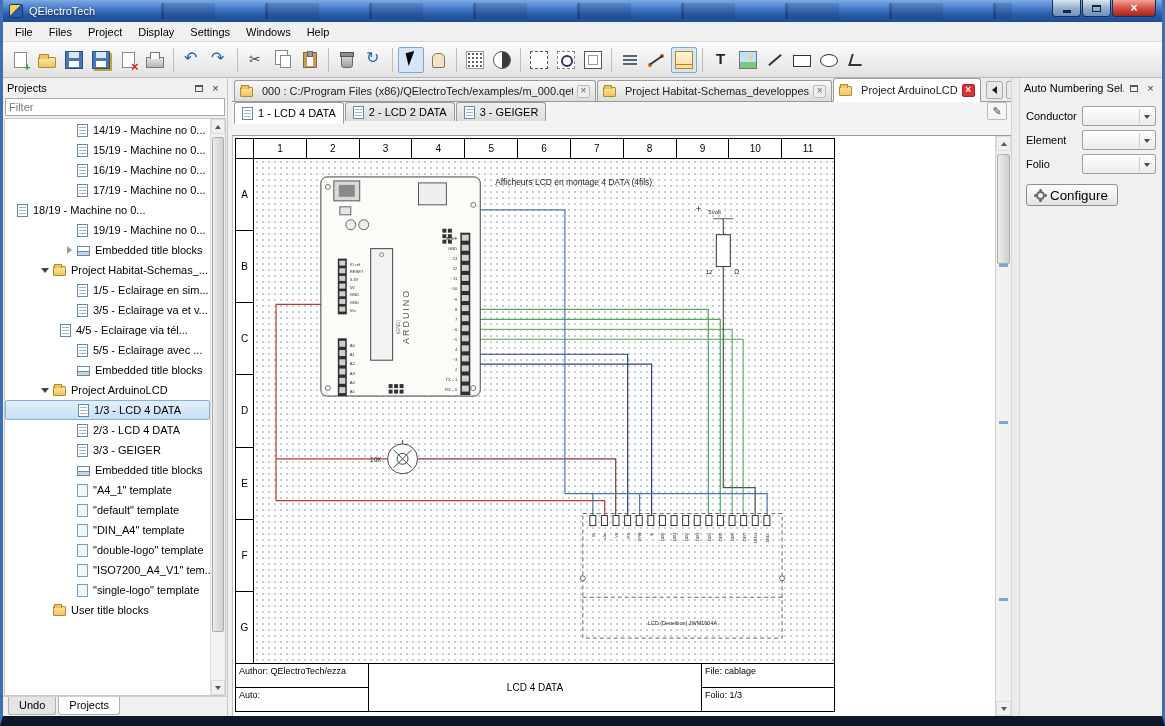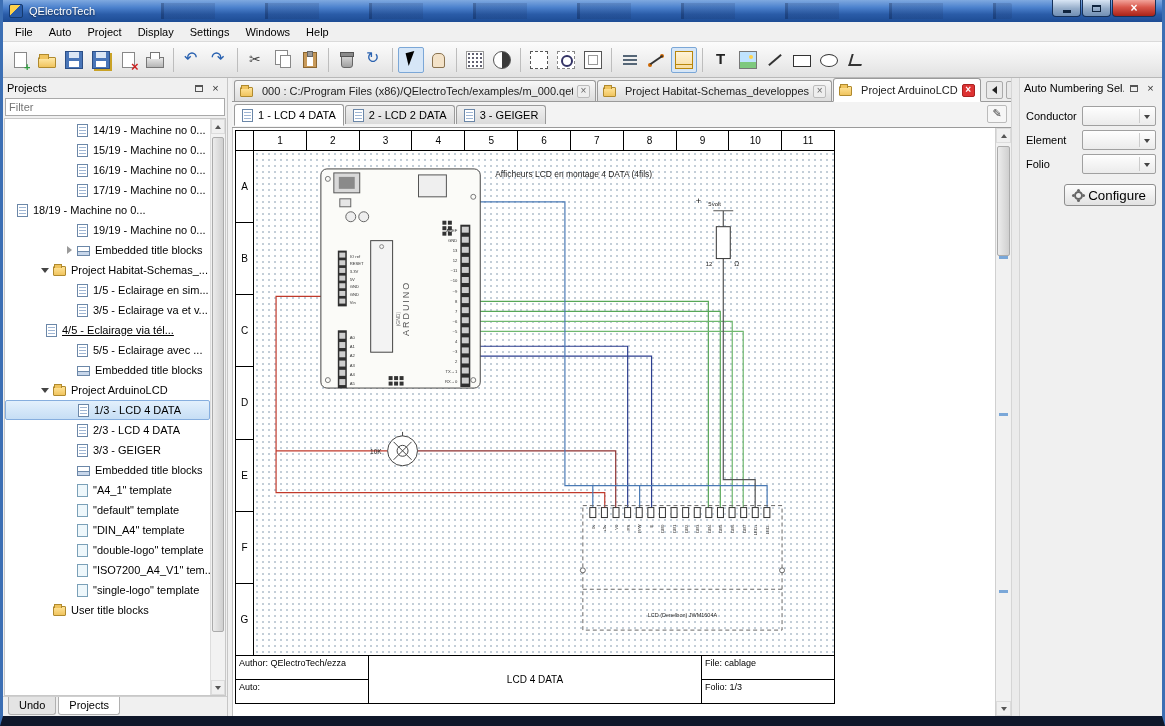--- a/index.html
+++ b/index.html
@@ -113,21 +113,21 @@
 .ptab.active{background:#fff}
 
 .doc-tabbar{height:24px;display:flex;align-items:flex-end;background:#ececec;border-bottom:1px solid #9a9a9a;padding-left:2px;flex:none}
 .dtab{display:flex;align-items:center;height:21px;padding:0 5px;margin-right:1px;border:1px solid #9a9a9a;border-bottom:none;border-radius:3px 3px 0 0;background:linear-gradient(#f8f8f8,#dcdcdc);max-width:362px;white-space:nowrap;overflow:hidden;flex:none}
 .dtab.active{background:#fff;height:24px;margin-bottom:-1px;border-bottom:1px solid #fff}
 .dtab-label{overflow:hidden;margin:0 4px;color:#222}
 .dtab-close{width:13px;height:13px;flex:none;display:flex;align-items:center;justify-content:center;font-size:10px;color:#666;border:1px solid #bbb;border-radius:2px;background:#eee;line-height:1}
 .dtab-close.red{background:#d33;color:#fff;border-color:#a22;font-weight:bold}
 .tab-nav{margin-left:auto;display:flex;align-items:center;height:100%;padding:0 4px;gap:3px;flex:none}
 .nav-btn{width:17px;height:18px;display:flex;align-items:center;justify-content:center;background:#e9e9e9;border:1px solid #aaa;border-radius:2px}
-.dia-tabbar{height:26px;display:flex;align-items:center;background:#f3f3f3;border-bottom:1px solid #9a9a9a;padding-left:2px;flex:none}
+.dia-tabbar{height:34px;display:flex;align-items:flex-start;background:#f3f3f3;border-bottom:1px solid #9a9a9a;padding-left:2px;flex:none}
 .dtab2{display:flex;align-items:center;height:19px;padding:0 7px;margin-right:1px;border:1px solid #9a9a9a;border-bottom:none;border-radius:3px 3px 0 0;background:linear-gradient(#f0f0f0,#dbdbdb);white-space:nowrap;flex:none}
 .dtab2.active{background:#fff;height:22px;margin-bottom:-1px;border-bottom:1px solid #fff}
 .add-dia{margin-left:auto;margin-right:4px;margin-bottom:2px;width:20px;height:18px;display:flex;align-items:center;justify-content:center;border:1px solid #bbb;background:#f6f6f6;border-radius:2px;font-size:11px;color:#444}
 
 .canvas-row{flex:1;display:flex;min-height:0}
 .viewport{flex:1;position:relative;background:#fff;overflow:hidden;border-left:1px solid #c0c0c0}
 .sheet{position:absolute;left:2px;top:2px;width:600px;height:574px;border:1px solid #000;background:#fff}
 .sheet-cols{position:absolute;left:18px;right:0;top:0;height:20px;display:flex;border-bottom:1px solid #000}
 .scol{flex:1;display:flex;align-items:center;justify-content:center;font-size:10px;border-left:1px solid #000}
 .scol:first-child{border-left:none}
@@ -145,21 +145,21 @@
 .tb-cell.bb{border-bottom:1px solid #000}
 .tb-mid{flex:1;display:flex;align-items:center;justify-content:center;font-size:10px}
 .cv-scroll{width:16px;flex:none;position:relative;background:#f1f1f1;border-left:1px solid #d0d0d0}
 
 .an-body{padding:8px 6px 4px;display:flex;flex-direction:column;gap:4px}
 .an-row{display:flex;align-items:center}
 .an-label{width:56px}
 .combo{flex:1;height:20px;border:1px solid #a0a0a0;background:linear-gradient(#fefefe,#ebebeb);border-radius:2px;position:relative}
 .combo::before{content:'';position:absolute;right:15px;top:2px;bottom:2px;width:1px;background:#ccc}
 .combo::after{content:'';position:absolute;right:5px;top:8px;border-left:3.5px solid transparent;border-right:3.5px solid transparent;border-top:4px solid #444}
-.an-actions{display:flex;justify-content:flex-end;padding:6px}
+.an-actions{display:flex;padding:6px}
 .cfg-btn{height:22px;padding:0 9px;border:1px solid #8e8e8e;border-radius:3px;background:linear-gradient(#fdfdfd,#e2e2e2);display:flex;align-items:center;gap:5px}
 .gear{width:9px;height:9px;border-radius:50%;border:2px solid #666;position:relative;box-shadow:0 -5px 0 -3px #666,0 5px 0 -3px #666,5px 0 0 -3px #666,-5px 0 0 -3px #666}
 </style>
 </head>
 <body>
 
 <div class="win">
 
   <div class="titlebar">
     <span class="app-ic"></span>
@@ -171,21 +171,21 @@
         </span>
       <span class="wbtn">
           <span class="gl-max"></span>
         </span>
       <span class="wbtn close">×</span>
     </span>
   </div>
 
   <div class="menubar" id="menubar">
       <span class="menu-item">File</span>
-      <span class="menu-item">Auto</span>
+      <span class="menu-item">Files</span>
       <span class="menu-item">Project</span>
       <span class="menu-item">Display</span>
       <span class="menu-item">Settings</span>
       <span class="menu-item">Windows</span>
       <span class="menu-item">Help</span>
     </div>
   <div class="toolbar" id="toolbar">
       <button class="tbtn">
         <span class="tico ic-new-document"></span>
       </button>
@@ -341,21 +341,21 @@
             <div class="tree-row" style="padding-left: 60px;">
               <span class="tarrow"></span>
               <span class="tic tic-diagram"></span>
               <span>1/5 - Eclairage en sim...</span>
             </div>
             <div class="tree-row" style="padding-left: 60px;">
               <span class="tarrow"></span>
               <span class="tic tic-diagram"></span>
               <span>3/5 - Eclairage va et v...</span>
             </div>
-            <div class="tree-row" style="padding-left: 29px; text-decoration: underline;">
+            <div class="tree-row" style="padding-left: 43px;">
               <span class="tarrow"></span>
               <span class="tic tic-diagram"></span>
               <span>4/5 - Eclairage via tél...</span>
             </div>
             <div class="tree-row" style="padding-left: 60px;">
               <span class="tarrow"></span>
               <span class="tic tic-diagram"></span>
               <span>5/5 - Eclairage avec ...</span>
             </div>
             <div class="tree-row" style="padding-left: 60px;">

